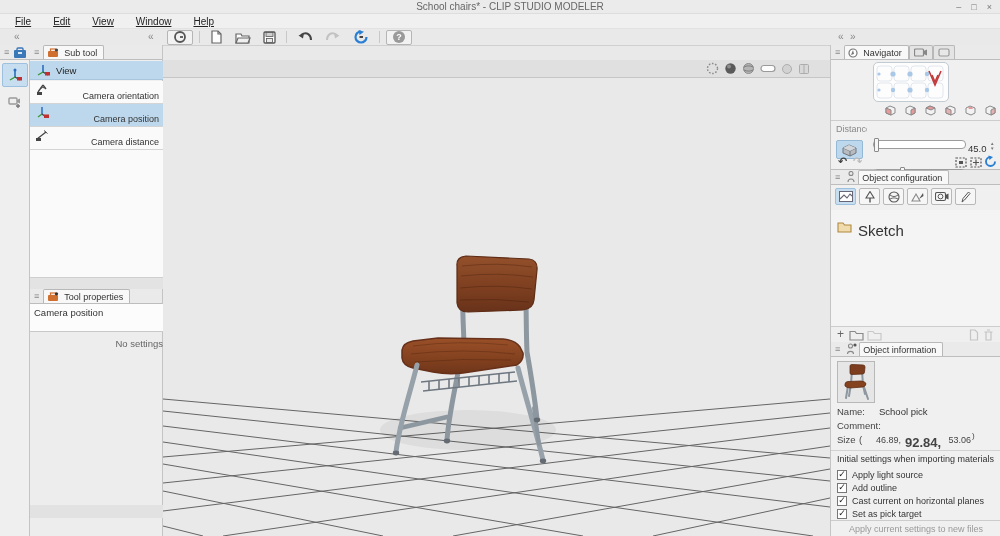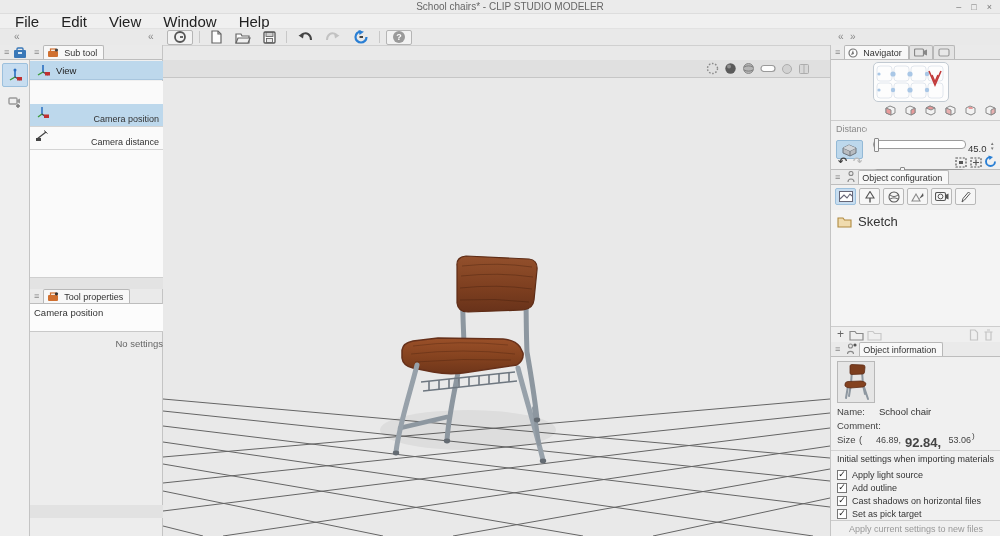--- a/index.html
+++ b/index.html
@@ -7,21 +7,21 @@
   #root{position:relative;width:1000px;height:536px;background:#ececec;
         font-family:"Liberation Sans","DejaVu Sans",sans-serif;color:#333;overflow:hidden;
         -webkit-font-smoothing:antialiased;}
   .abs{position:absolute;}
   svg{display:block;}
   
   #titlebar{left:0;top:0;width:1000px;height:14px;background:#ebebeb;border-bottom:1px solid #ddd;}
   #title{width:100%;text-align:center;font-size:10px;color:#666;line-height:14px;margin-left:10px;}
   #wincontrols{right:8px;top:0;height:14px;display:flex;gap:10px;color:#777;font-size:9px;line-height:14px;}
   #menubar{left:0;top:14px;width:1000px;height:15px;background:#f0f0f0;display:flex;align-items:center;padding-left:4px;border-bottom:1px solid #e2e2e2;}
-  .menu-item{font-size:15px;color:#222;padding:0 11px;line-height:15px;}
+  .menu-item{font-size:10px;color:#222;padding:0 11px;line-height:15px;text-decoration:underline;}
   
   .collapsebar{top:29px;height:16px;background:#e9e9e9;color:#888;font-size:10px;line-height:15px;}
   
   #toolbar{left:163px;top:29px;width:667px;height:17px;background:#e9e9e9;display:flex;align-items:center;gap:4px;padding-left:4px;border-bottom:1px solid #d0d0d0;}
   .tbtn{height:15px;display:flex;align-items:center;justify-content:center;padding:0 4px;}
   .tbtn.framed{border:1px solid #b5b5b5;background:#f2f2f2;border-radius:2px;min-width:26px;}
   .tsep{width:1px;height:12px;background:#c8c8c8;margin:0 2px;}
   
   .phead{background:#eaeaea;border-bottom:1px solid #bdbdbd;display:flex;align-items:flex-end;height:15px;}
   .ham{font-size:9px;color:#888;padding:0 4px;line-height:14px;}
@@ -195,20 +195,28 @@
     <div class="abs" id="viewrow">
       <svg width="15" height="14" viewBox="0 0 15 14">
         <path d="M7 2 L7 9" stroke="#2a6fc0" stroke-width="1.6"></path>
         <path d="M7 9 L2 12" stroke="#3a9a3a" stroke-width="1.4"></path>
         <path d="M7 9 L12 12" stroke="#444" stroke-width="1.4"></path>
         <rect x="9" y="9" width="5" height="3.5" fill="#c03030"></rect>
       </svg>
       <span style="font-size:9.5px;color:#222;">View</span>
     </div>
     <div class="abs" id="stlist">
+      <div class="abs strow" style="top:0;">
+        <svg class="ic" width="15" height="13" viewBox="0 0 15 13">
+          <path d="M3 9 L8 2 M8 2 L11 6" stroke="#444" stroke-width="1.3" fill="none"></path>
+          <path d="M5.5 5.5 A4 4 0 0 1 10 5" stroke="#444" stroke-width="1" fill="none"></path>
+          <rect x="2" y="9" width="5" height="3" fill="#444"></rect>
+        </svg>
+        <span class="lb">Camera orientation</span>
+      </div>
       <div class="abs strow sel" style="top:23px;">
         <svg class="ic" width="15" height="13" viewBox="0 0 15 13">
           <path d="M7 1 L7 8" stroke="#2a6fc0" stroke-width="1.5"></path>
           <path d="M7 8 L3 11" stroke="#3a9a3a" stroke-width="1.3"></path>
           <path d="M7 8 L11 11" stroke="#444" stroke-width="1.3"></path>
           <rect x="9" y="8.5" width="5" height="3.5" fill="#c03030"></rect>
         </svg>
         <span class="lb">Camera position</span>
       </div>
       <div class="abs strow" style="top:46px;">
@@ -518,21 +526,21 @@
           <svg width="11" height="12" viewBox="0 0 11 12">
             <path d="M2 11 L3 7.5 L8.5 1 L10 2.5 L4.5 9 Z" fill="none" stroke="#555" stroke-width="1"></path>
           </svg>
         </div>
       </div>
       <div class="abs" style="left:0;top:40px;width:170px;height:116px;background:#f4f4f4;">
         <div class="abs" style="left:6px;top:4px;display:flex;align-items:center;gap:6px;">
           <svg width="15" height="12" viewBox="0 0 15 12">
             <path d="M1 2 L6 2 L7.5 4 L14 4 L14 11 L1 11 Z" fill="#f0dbae" stroke="#b08a40" stroke-width="1.1"></path>
           </svg>
-          <span style="font-size:13px;color:#333;">Sketch</span>
+          <span style="font-size:15px;color:#333;margin-top:8px;">Sketch</span>
         </div>
       </div>
       <div class="abs" style="left:0;top:156px;width:170px;height:16px;border-top:1px solid #cdcdcd;background:#efefef;">
         <span class="abs" style="left:6px;top:0px;font-size:12px;color:#666;line-height:15px;">+</span>
         <svg class="abs" style="left:18px;top:3px;" width="15" height="11" viewBox="0 0 15 11">
           <path d="M1 1.5 L6 1.5 L7.5 3.5 L14 3.5 L14 10 L1 10 Z" fill="none" stroke="#8a8a8a" stroke-width="1.2"></path>
         </svg>
         <svg class="abs" style="left:36px;top:3px;" width="15" height="11" viewBox="0 0 15 11">
           <path d="M1 1.5 L6 1.5 L7.5 3.5 L14 3.5 L14 10 L1 10 Z" fill="none" stroke="#c8c8c8" stroke-width="1.2"></path>
         </svg>
@@ -564,21 +572,21 @@
             <path d="M14 8 L13 22 L11 34"></path>
               <path d="M24 9 L25 23 L27 32"></path>
             <path d="M10 24 L8 36"></path>
               <path d="M26 25 L30 37"></path>
           </g>
           <path d="M12 4 Q12 2.5 14 2.5 L25 3 Q27 3 27 5 L26.5 10 Q26.5 12 24.5 12 L14 12.5 Q12 12.5 12 11 Z" fill="#7c3e1f" stroke="#5e2c16" stroke-width="0.8"></path>
           <path d="M7 22 Q7 20 10 19.5 L23 19 Q27 19.5 28 21.5 Q28 24 25 25 L12 26 Q8 25.5 7 24 Z" fill="#84421f" stroke="#5e2c16" stroke-width="0.8"></path>
         </svg>
       </div>
       <div class="abs flabel" style="left:6px;top:64px;">Name:</div>
-      <div class="abs flabel" style="left:48px;top:64px;color:#333;">School chair</div>
+      <div class="abs flabel" style="left:48px;top:64px;color:#333;">School pick</div>
       <div class="abs flabel" style="left:6px;top:78px;">Comment:</div>
       <div class="abs flabel" style="left:6px;top:92px;">Size</div>
       <div class="abs flabel" style="left:28px;top:92px;">(</div>
       <div class="abs flabel" style="left:38px;top:93px;width:32px;text-align:right;font-size:9px;">46.89,</div>
       <div class="abs flabel" style="left:74px;top:93px;width:32px;text-align:right;font-size:13px;font-weight:bold;">92.84,</div>
       <div class="abs flabel" style="left:110px;top:93px;width:30px;text-align:right;font-size:9px;">53.06</div>
       <div class="abs flabel" style="left:141px;top:89px;font-size:8px;">)</div>
       <div class="abs" style="left:0;top:108px;width:170px;border-top:1px solid #d2d2d2;"></div>
       <div class="abs" style="left:6px;top:112px;font-size:9px;color:#333;">Initial settings when importing materials</div>
       <div class="abs cbrow" style="top:126px;">
@@ -590,21 +598,21 @@
       <div class="abs cbrow" style="top:139px;">
         <span class="cbox">
             <span class="check">✓</span>
           </span>
         <span class="cblabel">Add outline</span>
       </div>
       <div class="abs cbrow" style="top:152px;">
         <span class="cbox">
             <span class="check">✓</span>
           </span>
-        <span class="cblabel">Cast shadows on horizontal files</span>
+        <span class="cblabel">Cast current on horizontal planes</span>
       </div>
       <div class="abs cbrow" style="top:165px;">
         <span class="cbox">
             <span class="check">✓</span>
           </span>
         <span class="cblabel">Set as pick target</span>
       </div>
       <div class="abs" id="applybtn">Apply current settings to new files</div>
     </div>
   </div>

